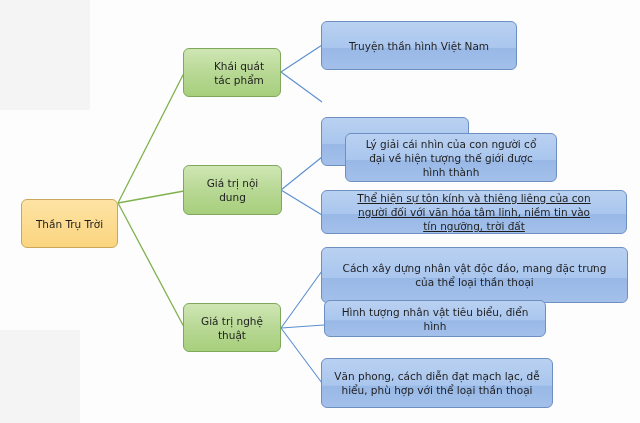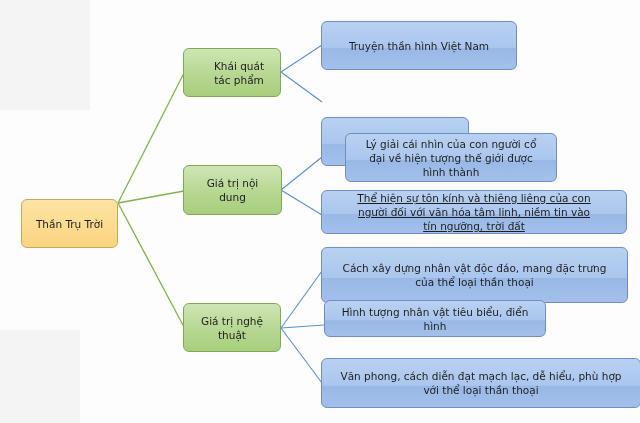--- a/index.html
+++ b/index.html
@@ -77,15 +77,15 @@
 </div>
 <div class="node leaf" style="left:321px;top:190px;width:306px;height:44px;padding:2px 28px;text-decoration:underline;">
   <span>Thể hiện sự tôn kính và thiêng liêng của con người đối với văn hóa tâm linh, niềm tin vào tín ngưỡng, trời đất</span>
 </div>
 <div class="node leaf" style="left:321px;top:247px;width:307px;height:56px;padding:2px 10px;">
   <span>Cách xây dựng nhân vật độc đáo, mang đặc trưng của thể loại thần thoại</span>
 </div>
 <div class="node leaf" style="left:324px;top:300px;width:222px;height:37px;">
   <span>Hình tượng nhân vật tiêu biểu, điển hình</span>
 </div>
-<div class="node leaf" style="left:321px;top:358px;width:320px;height:50px;padding:4px 10px;">
+<div class="node leaf" style="left:321px;top:358px;width:232px;height:50px;padding:4px 10px;">
   <span>Văn phong, cách diễn đạt mạch lạc, dễ hiểu, phù hợp với thể loại thần thoại</span>
 </div>
 
 </body></html>

